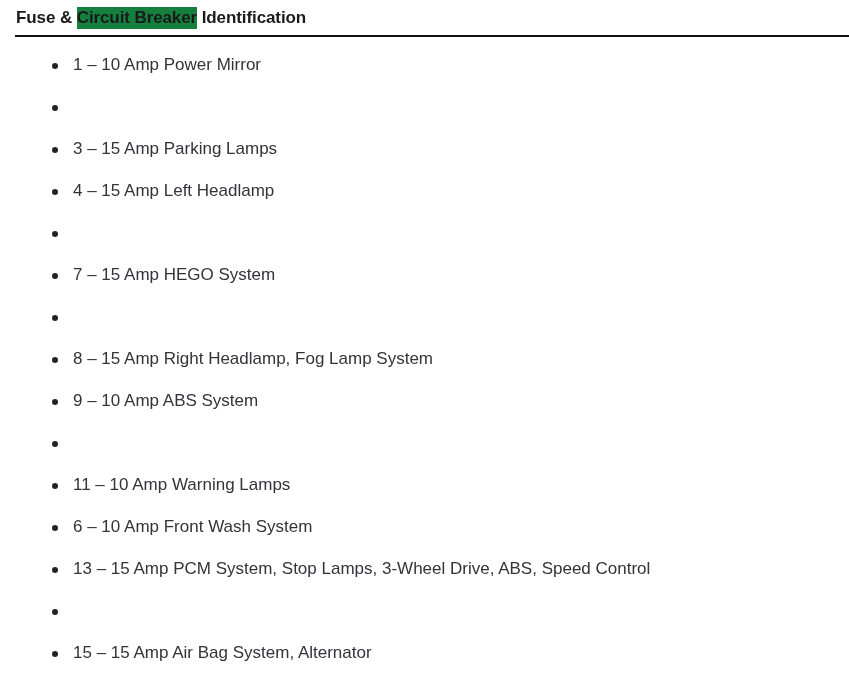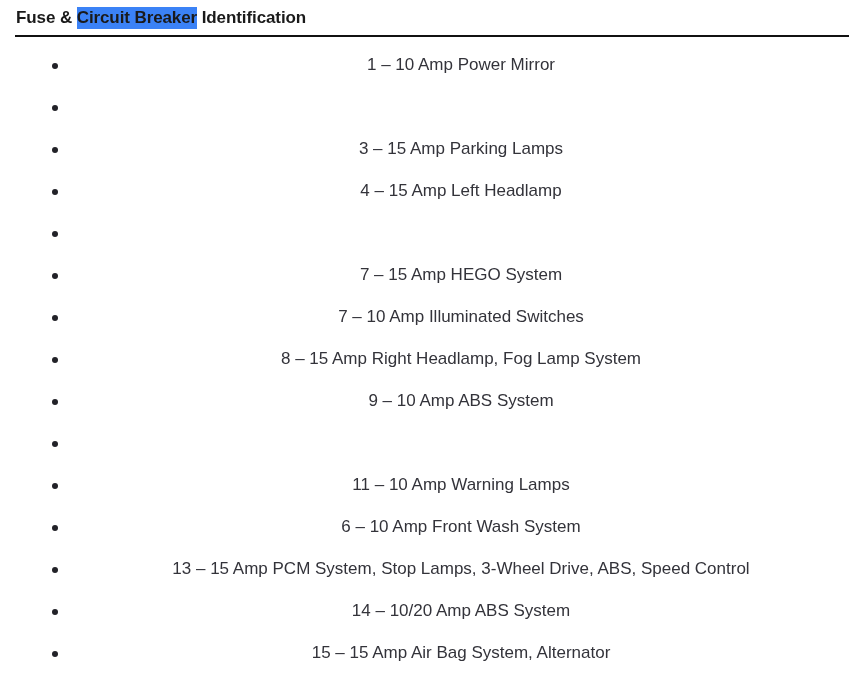--- a/index.html
+++ b/index.html
@@ -35,21 +35,21 @@
     padding: 7px 0 6px 16px;
     font-size: 17px;
     line-height: 21px;
     font-weight: bold;
     color: #1a1a1a;
     letter-spacing: -0.1px;
     white-space: nowrap;
   }
 
   .heading .hl {
-    background: #3b82f6;
+    background: #15803d;
     color: #1a1a1a;
     padding: 1px 0 2px 0;
   }
 
   .heading-rule {
     position: absolute;
     left: 15px;
     top: 35px;
     width: 834px;
     height: 0;
@@ -68,21 +68,20 @@
   }
 
   .fuse-item {
     position: relative;
     height: 42px;
     line-height: 42px;
     padding-left: 73px;
     font-size: 17px;
     color: #33333a;
     white-space: nowrap;
-    text-align: center;
   }
 
   .fuse-bullet {
     position: absolute;
     left: 52px;
     top: 19px;
     width: 6px;
     height: 6px;
     border-radius: 50%;
     background: #222228;
@@ -120,21 +119,20 @@
     </li>
     <li class="fuse-item">
       <span class="fuse-bullet"></span>
     </li>
     <li class="fuse-item">
       <span class="fuse-bullet"></span>
       <span class="fuse-text">7 – 15 Amp HEGO System</span>
     </li>
     <li class="fuse-item">
       <span class="fuse-bullet"></span>
-      <span class="fuse-text">7 – 10 Amp Illuminated Switches</span>
     </li>
     <li class="fuse-item">
       <span class="fuse-bullet"></span>
       <span class="fuse-text">8 – 15 Amp Right Headlamp, Fog Lamp System</span>
     </li>
     <li class="fuse-item">
       <span class="fuse-bullet"></span>
       <span class="fuse-text">9 – 10 Amp ABS System</span>
     </li>
     <li class="fuse-item">
@@ -147,21 +145,20 @@
     <li class="fuse-item">
       <span class="fuse-bullet"></span>
       <span class="fuse-text">6 – 10 Amp Front Wash System</span>
     </li>
     <li class="fuse-item">
       <span class="fuse-bullet"></span>
       <span class="fuse-text">13 – 15 Amp PCM System, Stop Lamps, 3-Wheel Drive, ABS, Speed Control</span>
     </li>
     <li class="fuse-item">
       <span class="fuse-bullet"></span>
-      <span class="fuse-text">14 – 10/20 Amp ABS System</span>
     </li>
     <li class="fuse-item">
       <span class="fuse-bullet"></span>
       <span class="fuse-text">15 – 15 Amp Air Bag System, Alternator</span>
     </li>
   </ul>
 
 </div>
 
 </body></html>

